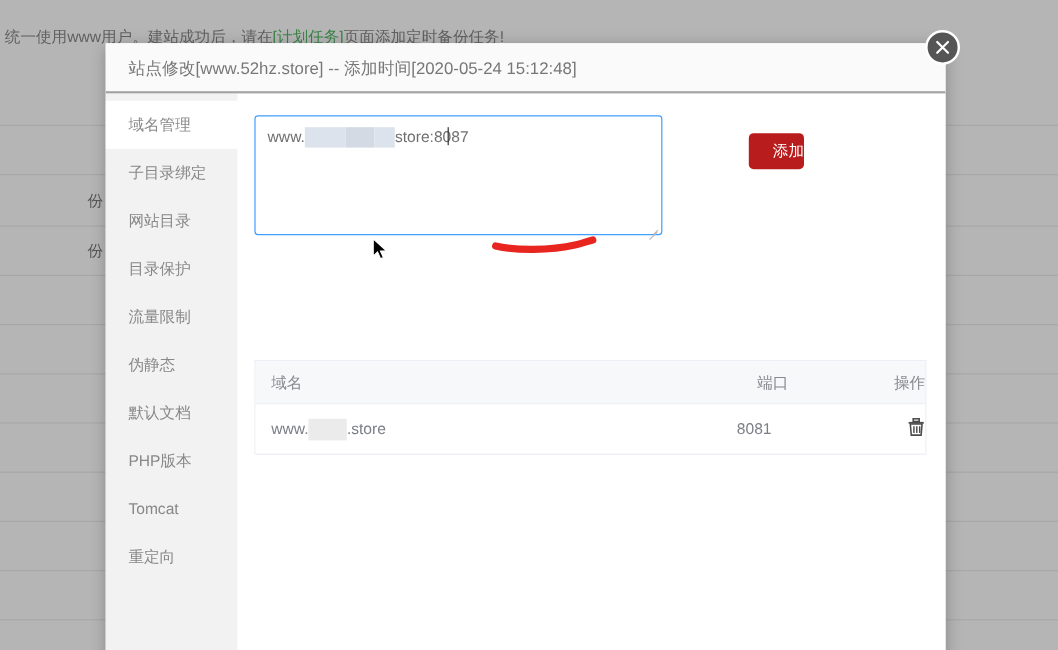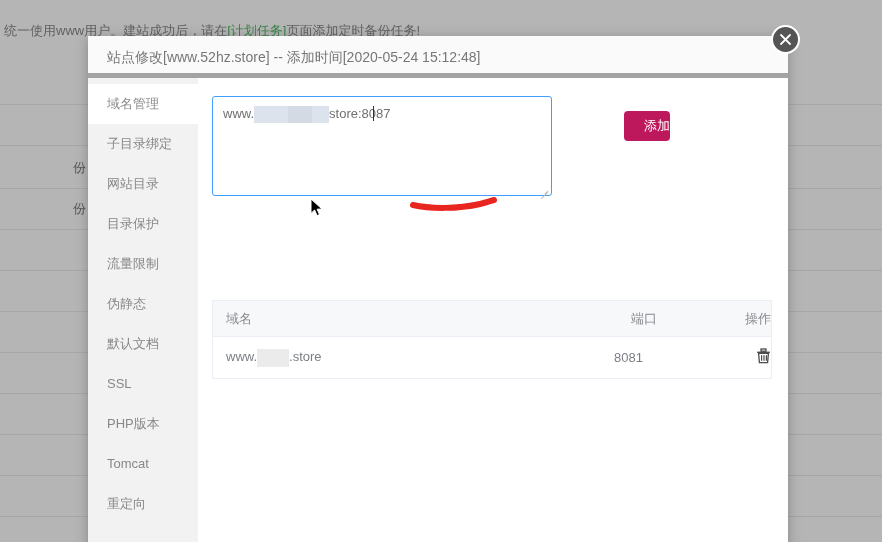--- a/index.html
+++ b/index.html
@@ -69,21 +69,21 @@
     box-shadow: 0 2px 12px rgba(0,0,0,0.25);
     overflow: hidden;
   }
   #modal-header {
     height: 42px;
     line-height: 42px;
     padding-left: 19px;
     font-size: 14px;
     color: #777777;
     background: #fafafa;
-    border-bottom: 5px solid #a3a3a3;
+    border-bottom: 2px solid #a3a3a3;
     box-sizing: border-box;
     white-space: nowrap;
     overflow: hidden;
   }
   #modal-body {
     position: absolute;
     top: 42px; left: 0;
     width: 700px;
     bottom: 0;
     display: flex;
@@ -315,40 +315,39 @@
   <div id="modal-body">
 
     <div id="modal-sidebar">
       <div class="side-item active"><span>域名管理</span></div>
       <div class="side-item"><span>子目录绑定</span></div>
       <div class="side-item"><span>网站目录</span></div>
       <div class="side-item"><span>目录保护</span></div>
       <div class="side-item"><span>流量限制</span></div>
       <div class="side-item"><span>伪静态</span></div>
       <div class="side-item"><span>默认文档</span></div>
-      <div class="side-item"><span>SSL</span></div>
       <div class="side-item"><span>PHP版本</span></div>
       <div class="side-item"><span>Tomcat</span></div>
       <div class="side-item"><span>重定向</span></div>
     </div>
 
     <div id="modal-content">
 
       <div id="add-row">
 
         <div id="domain-textarea-wrap">
           <textarea id="domain-textarea" spellcheck="false" placeholder="" style=""></textarea>
           <div id="ta-text-overlay">
             <span>www.</span><span class="redact-blue" style="width:34px;height:17px;"></span><span class="redact-blue2" style="width:24px;height:17px;"></span><span class="redact-blue" style="width:17px;height:17px;"></span><span>store:8087</span>
           </div>
           <div id="ta-caret"></div>
           <div id="ta-grip"></div>
         </div>
 
-        <button id="add-button" style="background: #be185d; padding-left: 20px;">添加</button>
+        <button id="add-button" style="background: #b91c1c; padding-left: 20px;">添加</button>
       </div>
 
       <svg id="red-annotation" viewBox="0 0 90 16">
         <path d="M3,9 C20,13 48,13 70,8 C76,6.5 80,5 84,4" stroke="#e8251f" stroke-width="6" stroke-linecap="round" fill="none"></path>
       </svg>
 
       <div id="domain-table">
         <div class="tbl-row tbl-head">
           <div class="col-domain">域名</div>
           <div class="col-port">端口</div>

